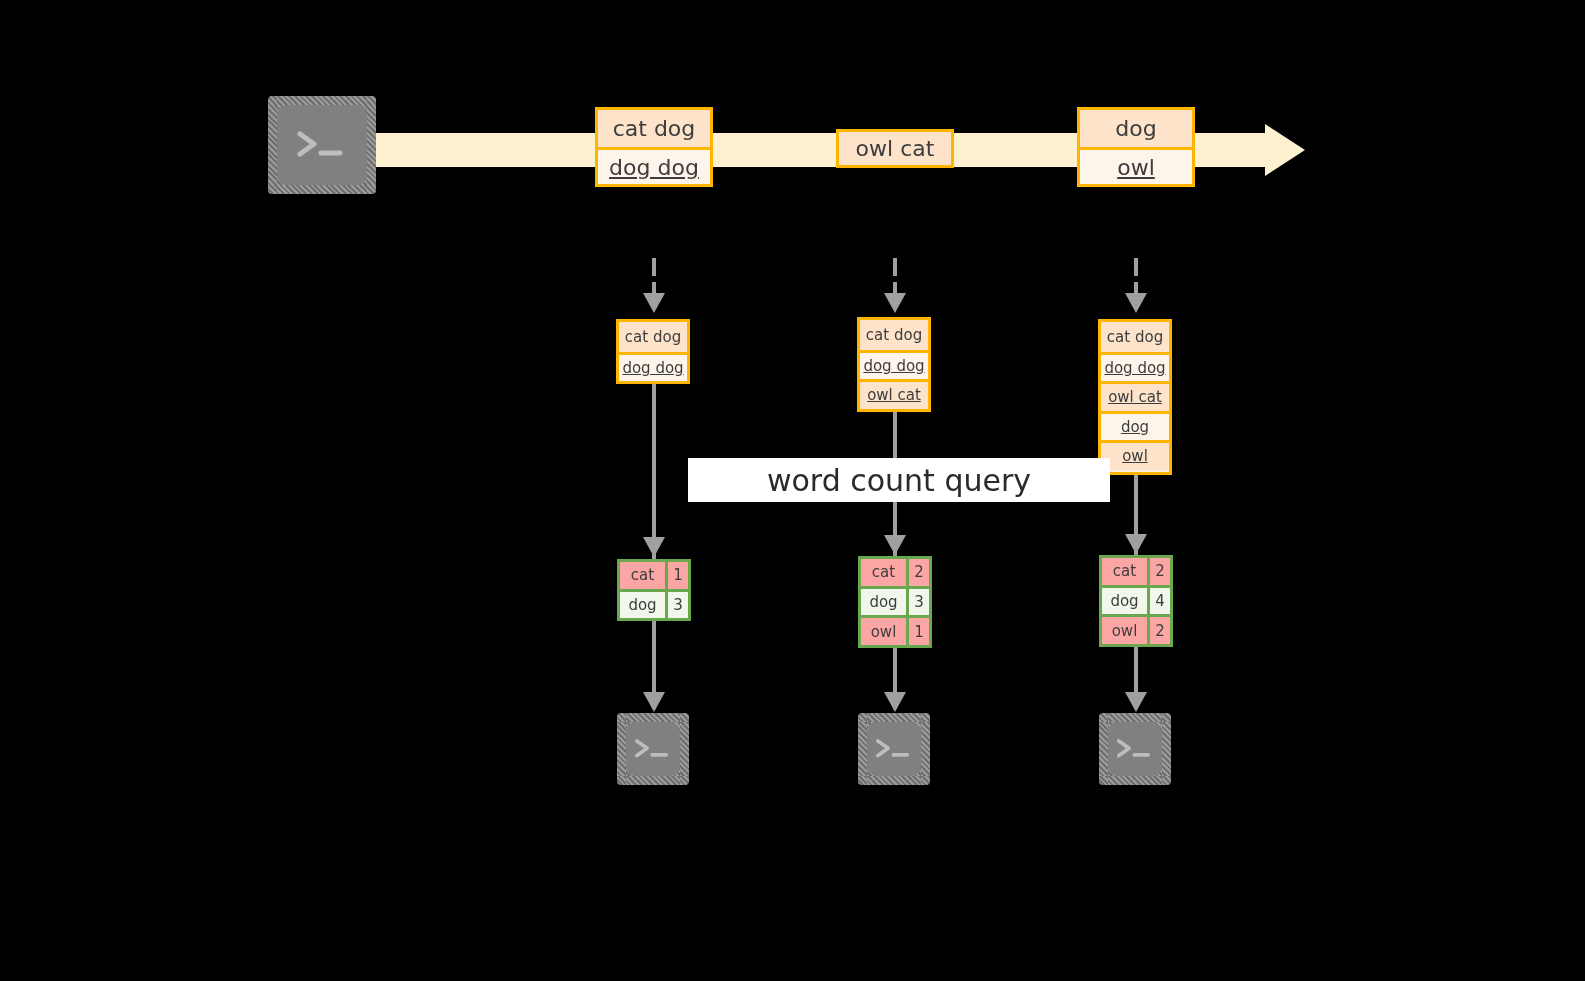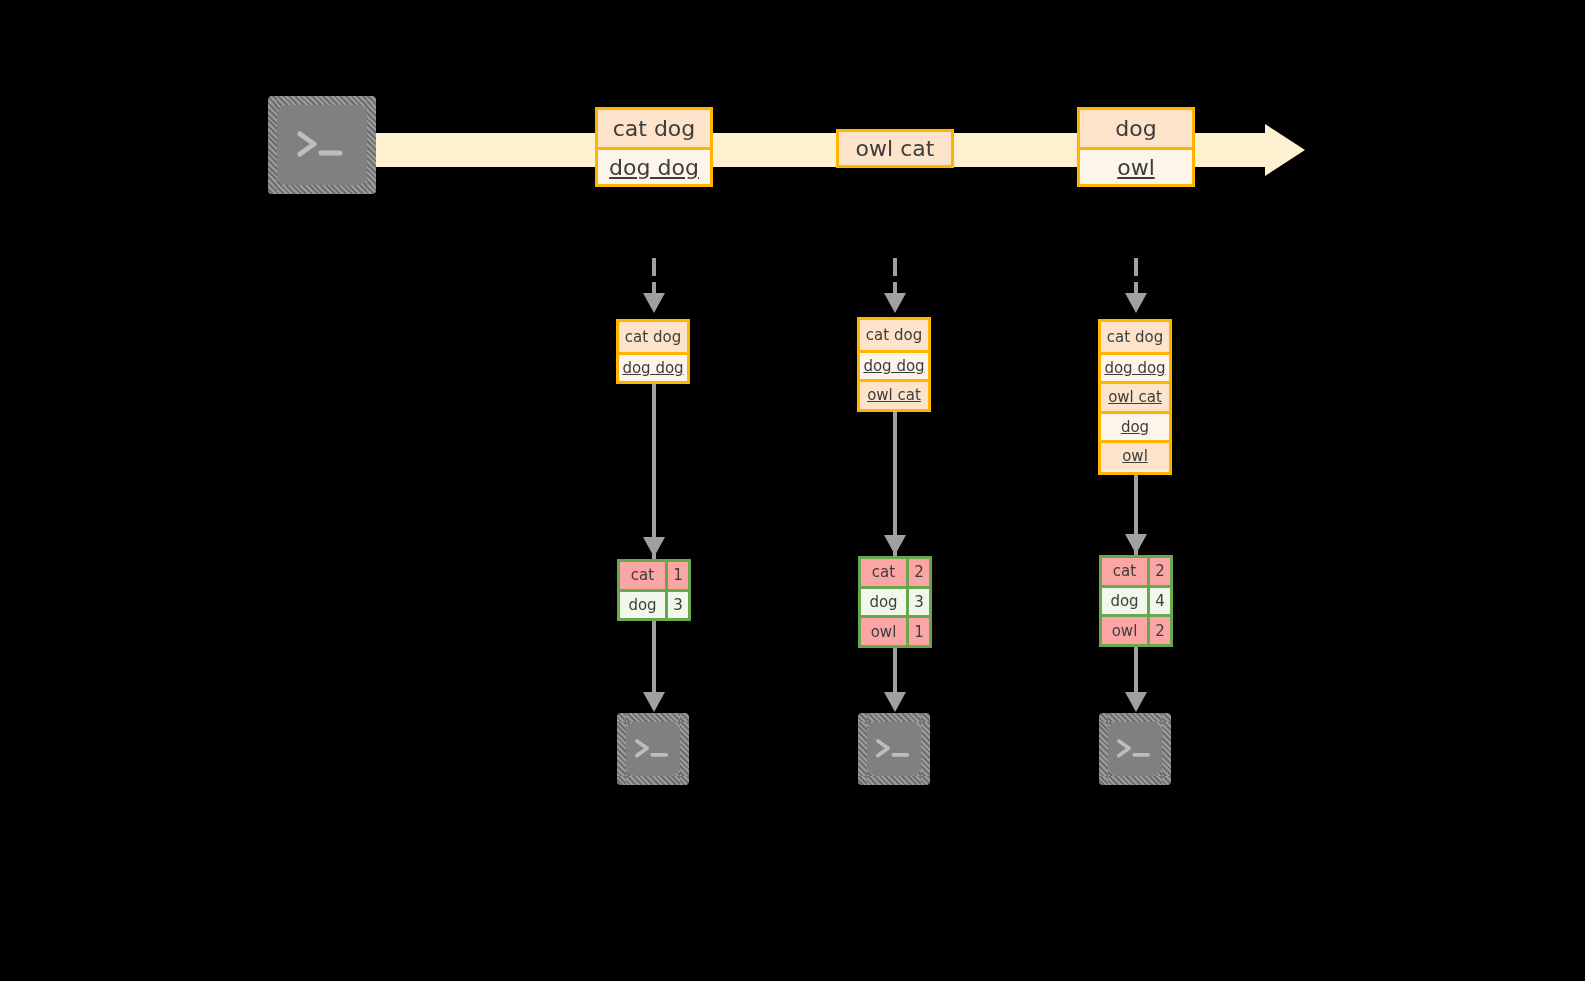--- a/index.html
+++ b/index.html
@@ -285,14 +285,17 @@
 
   <div class="terminal" style="left:1099px; top:713px; width:72px; height:72px;">
     <div class="inner">
       <svg width="44" height="26" viewBox="0 0 60 34">
         <path d="M8 6 L22 16 L8 26" fill="none" stroke="#bdbdbd" stroke-width="5" stroke-linecap="round" stroke-linejoin="round"></path>
         <line x1="29" y1="25" x2="48" y2="25" stroke="#bdbdbd" stroke-width="5" stroke-linecap="round"></line>
       </svg>
     </div>
   </div>
 
+  <div class="query-band" style="left:688px; top:458px; width:422px; height:44px;">
+    <span class="qtext" style="font-size:30px;">word count query</span>
+  </div>
 
 </div>
 
 </body></html>

